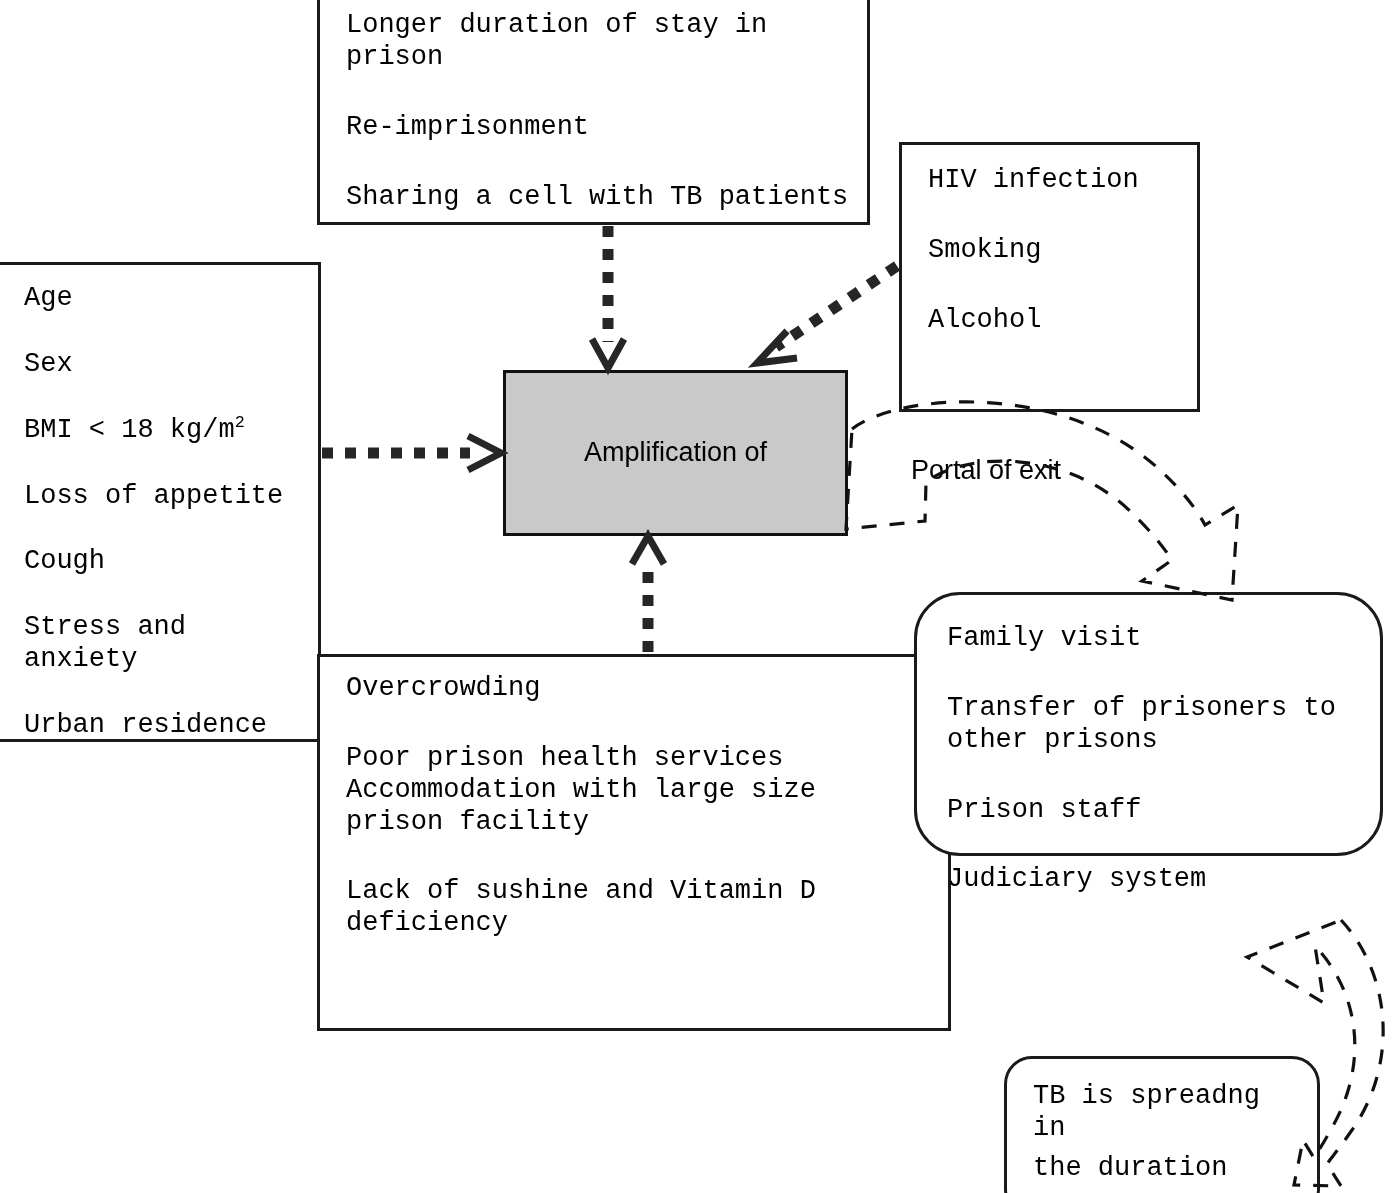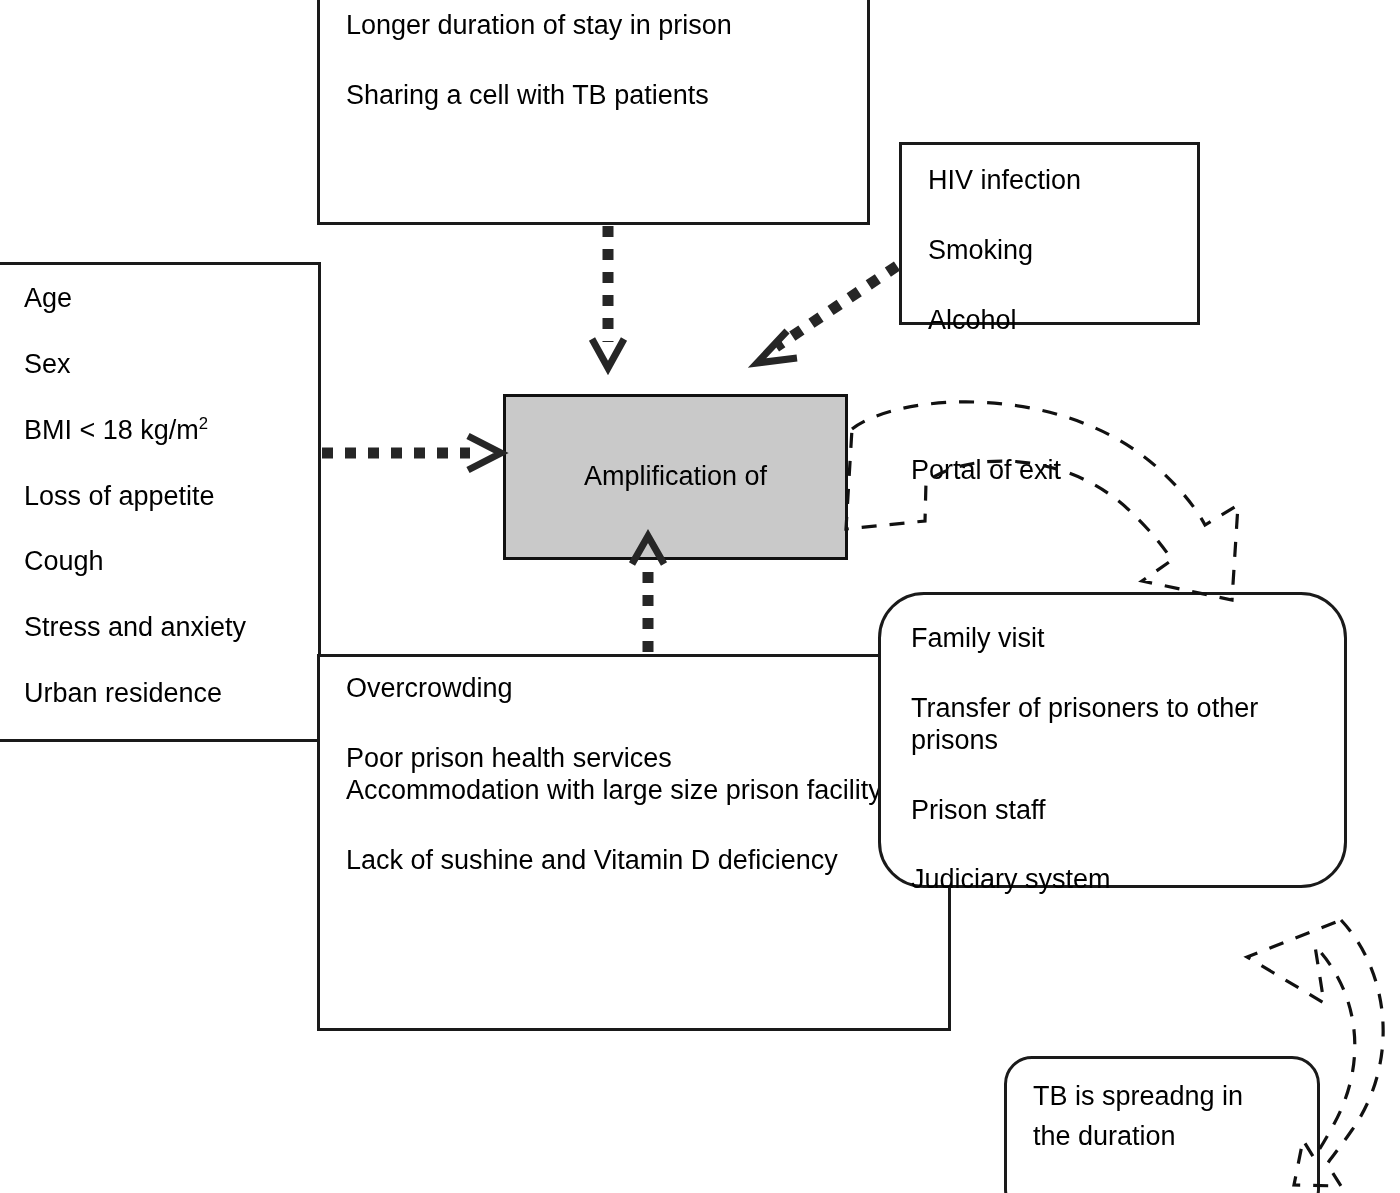--- a/index.html
+++ b/index.html
@@ -26,34 +26,34 @@
     position: absolute;
     left: 26px;
     right: 14px;
     top: 14px;
   }
   .line {
     font-size: 27px;
     line-height: 1.18;
     color: #000;
     white-space: pre-wrap;
+    font-family: Liberation Mono, monospace;
   }
   .gap-lg { margin-bottom: 38px; }
   .gap-md { margin-bottom: 34px; }
   .gap-sm { margin-bottom: 8px; }
 
   
   #central-node {
     background: #c9c9c9;
     border: 3px solid #111111;
     display: flex;
     flex-direction: column;
     align-items: center;
     justify-content: center;
-    margin-top: 24px;
   }
   #central-node .ctitle {
     font-size: 27px;
     line-height: 1.9;
     text-align: center;
   }
 
   .rounded-lg { border-radius: 46px; }
   .rounded-sm { border-radius: 28px; }
 
@@ -76,25 +76,26 @@
   sup { font-size: 0.62em; vertical-align: super; line-height: 0; }
 </style>
 </head>
 <body>
 
 <div id="canvas">
 
   <div class="box" id="box-prison-stay" style="left:317px; top:-3px; width:553px; height:228px;">
     <div class="inner" style="top:10px;">
       <div class="line gap-lg">Longer duration of stay in prison</div>
+      <div class="line gap-lg">Re-imprisonment</div>
       <div class="line">Sharing a cell with TB patients</div>
     </div>
   </div>
 
-  <div class="box" id="box-comorbidity" style="left:899px; top:142px; width:301px; height:183px;">
+  <div class="box" id="box-comorbidity" style="left:899px; top:142px; width:301px; height:270px;">
     <div class="inner" style="top:20px;">
       <div class="line gap-lg">HIV infection</div>
       <div class="line gap-lg">Smoking</div>
       <div class="line">Alcohol</div>
     </div>
   </div>
 
   <div class="box" id="box-individual" style="left:-3px; top:262px; width:324px; height:480px;">
     <div class="inner" style="left:24px; top:18px;">
       <div class="line gap-md">Age</div>
@@ -113,21 +114,21 @@
       <div class="line gap-lg">Poor prison health services
 Accommodation with large size prison facility</div>
       <div class="line">Lack of sushine and Vitamin D deficiency</div>
     </div>
   </div>
 
   <div class="box" id="central-node" style="left:503px; top:370px; width:345px; height:166px;">
     <div class="ctitle">Amplification of</div>
   </div>
 
-  <div class="box rounded-lg" id="box-exit-routes" style="left:878px; top:592px; width:469px; height:296px;">
+  <div class="box rounded-lg" id="box-exit-routes" style="left:914px; top:592px; width:469px; height:264px;">
     <div class="inner" style="left:30px; right:40px; top:28px;">
       <div class="line gap-lg">Family visit</div>
       <div class="line gap-lg">Transfer of prisoners to other prisons</div>
       <div class="line gap-lg">Prison staff</div>
       <div class="line">Judiciary system</div>
     </div>
   </div>
 
   <div class="box rounded-sm" id="box-community" style="left:1004px; top:1056px; width:316px; height:161px;">
     <div class="inner" style="left:26px; right:10px; top:22px;">

